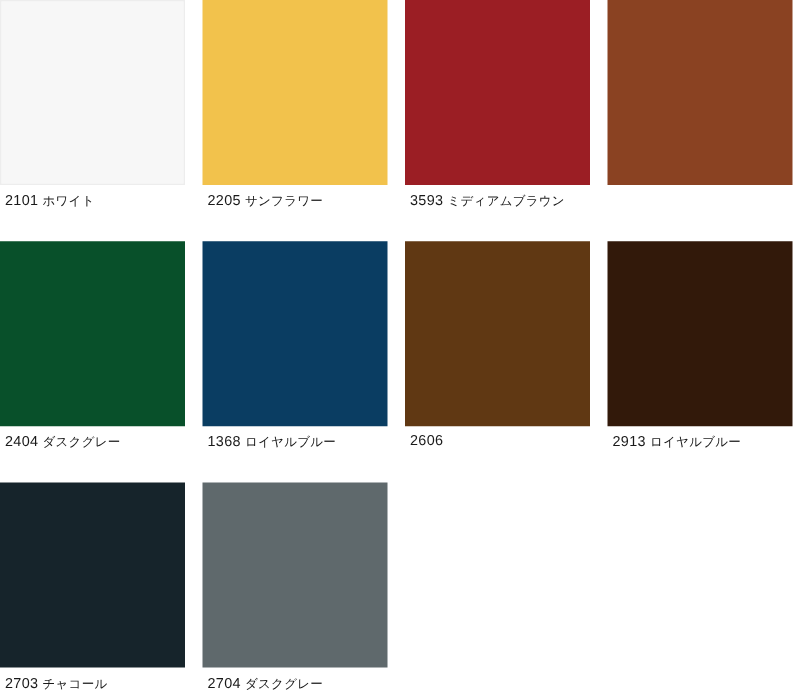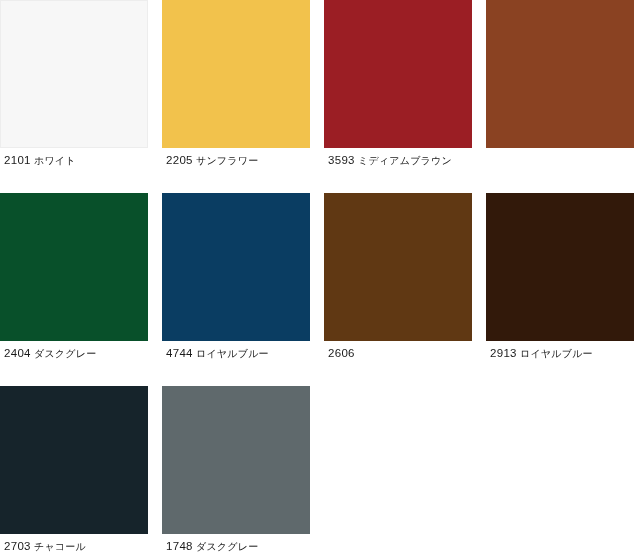--- a/index.html
+++ b/index.html
@@ -105,21 +105,21 @@
         <div class="cell">
           <div class="swatch" title="ファーグリーン" style="background-color: rgb(8, 80, 42);"></div>
           <div class="label">
             <span class="code">2404</span>
             <span class="name">ダスクグレー</span>
           </div>
         </div>
         <div class="cell">
           <div class="swatch" title="ロイヤルブルー" style="background-color: rgb(10, 61, 98);"></div>
           <div class="label">
-            <span class="code">4744</span>
+            <span class="code">1368</span>
             <span class="name">ロイヤルブルー</span>
           </div>
         </div>
         <div class="cell">
           <div class="swatch" title="ミディアムブラウン" style="background-color: rgb(96, 56, 19);"></div>
           <div class="label">
             <span class="code">2606</span>
           </div>
         </div>
         <div class="cell last">
@@ -135,21 +135,21 @@
         <div class="cell">
           <div class="swatch" title="チャコール" style="background-color: rgb(22, 36, 43);"></div>
           <div class="label">
             <span class="code">2703</span>
             <span class="name">チャコール</span>
           </div>
         </div>
         <div class="cell">
           <div class="swatch" title="ダスクグレー" style="background-color: rgb(95, 105, 108);"></div>
           <div class="label">
-            <span class="code">1748</span>
+            <span class="code">2704</span>
             <span class="name">ダスクグレー</span>
           </div>
         </div>
         <div class="cell empty"></div>
         <div class="cell last empty"></div>
       </div>
     </div>
 </div>
 
 </body></html>

